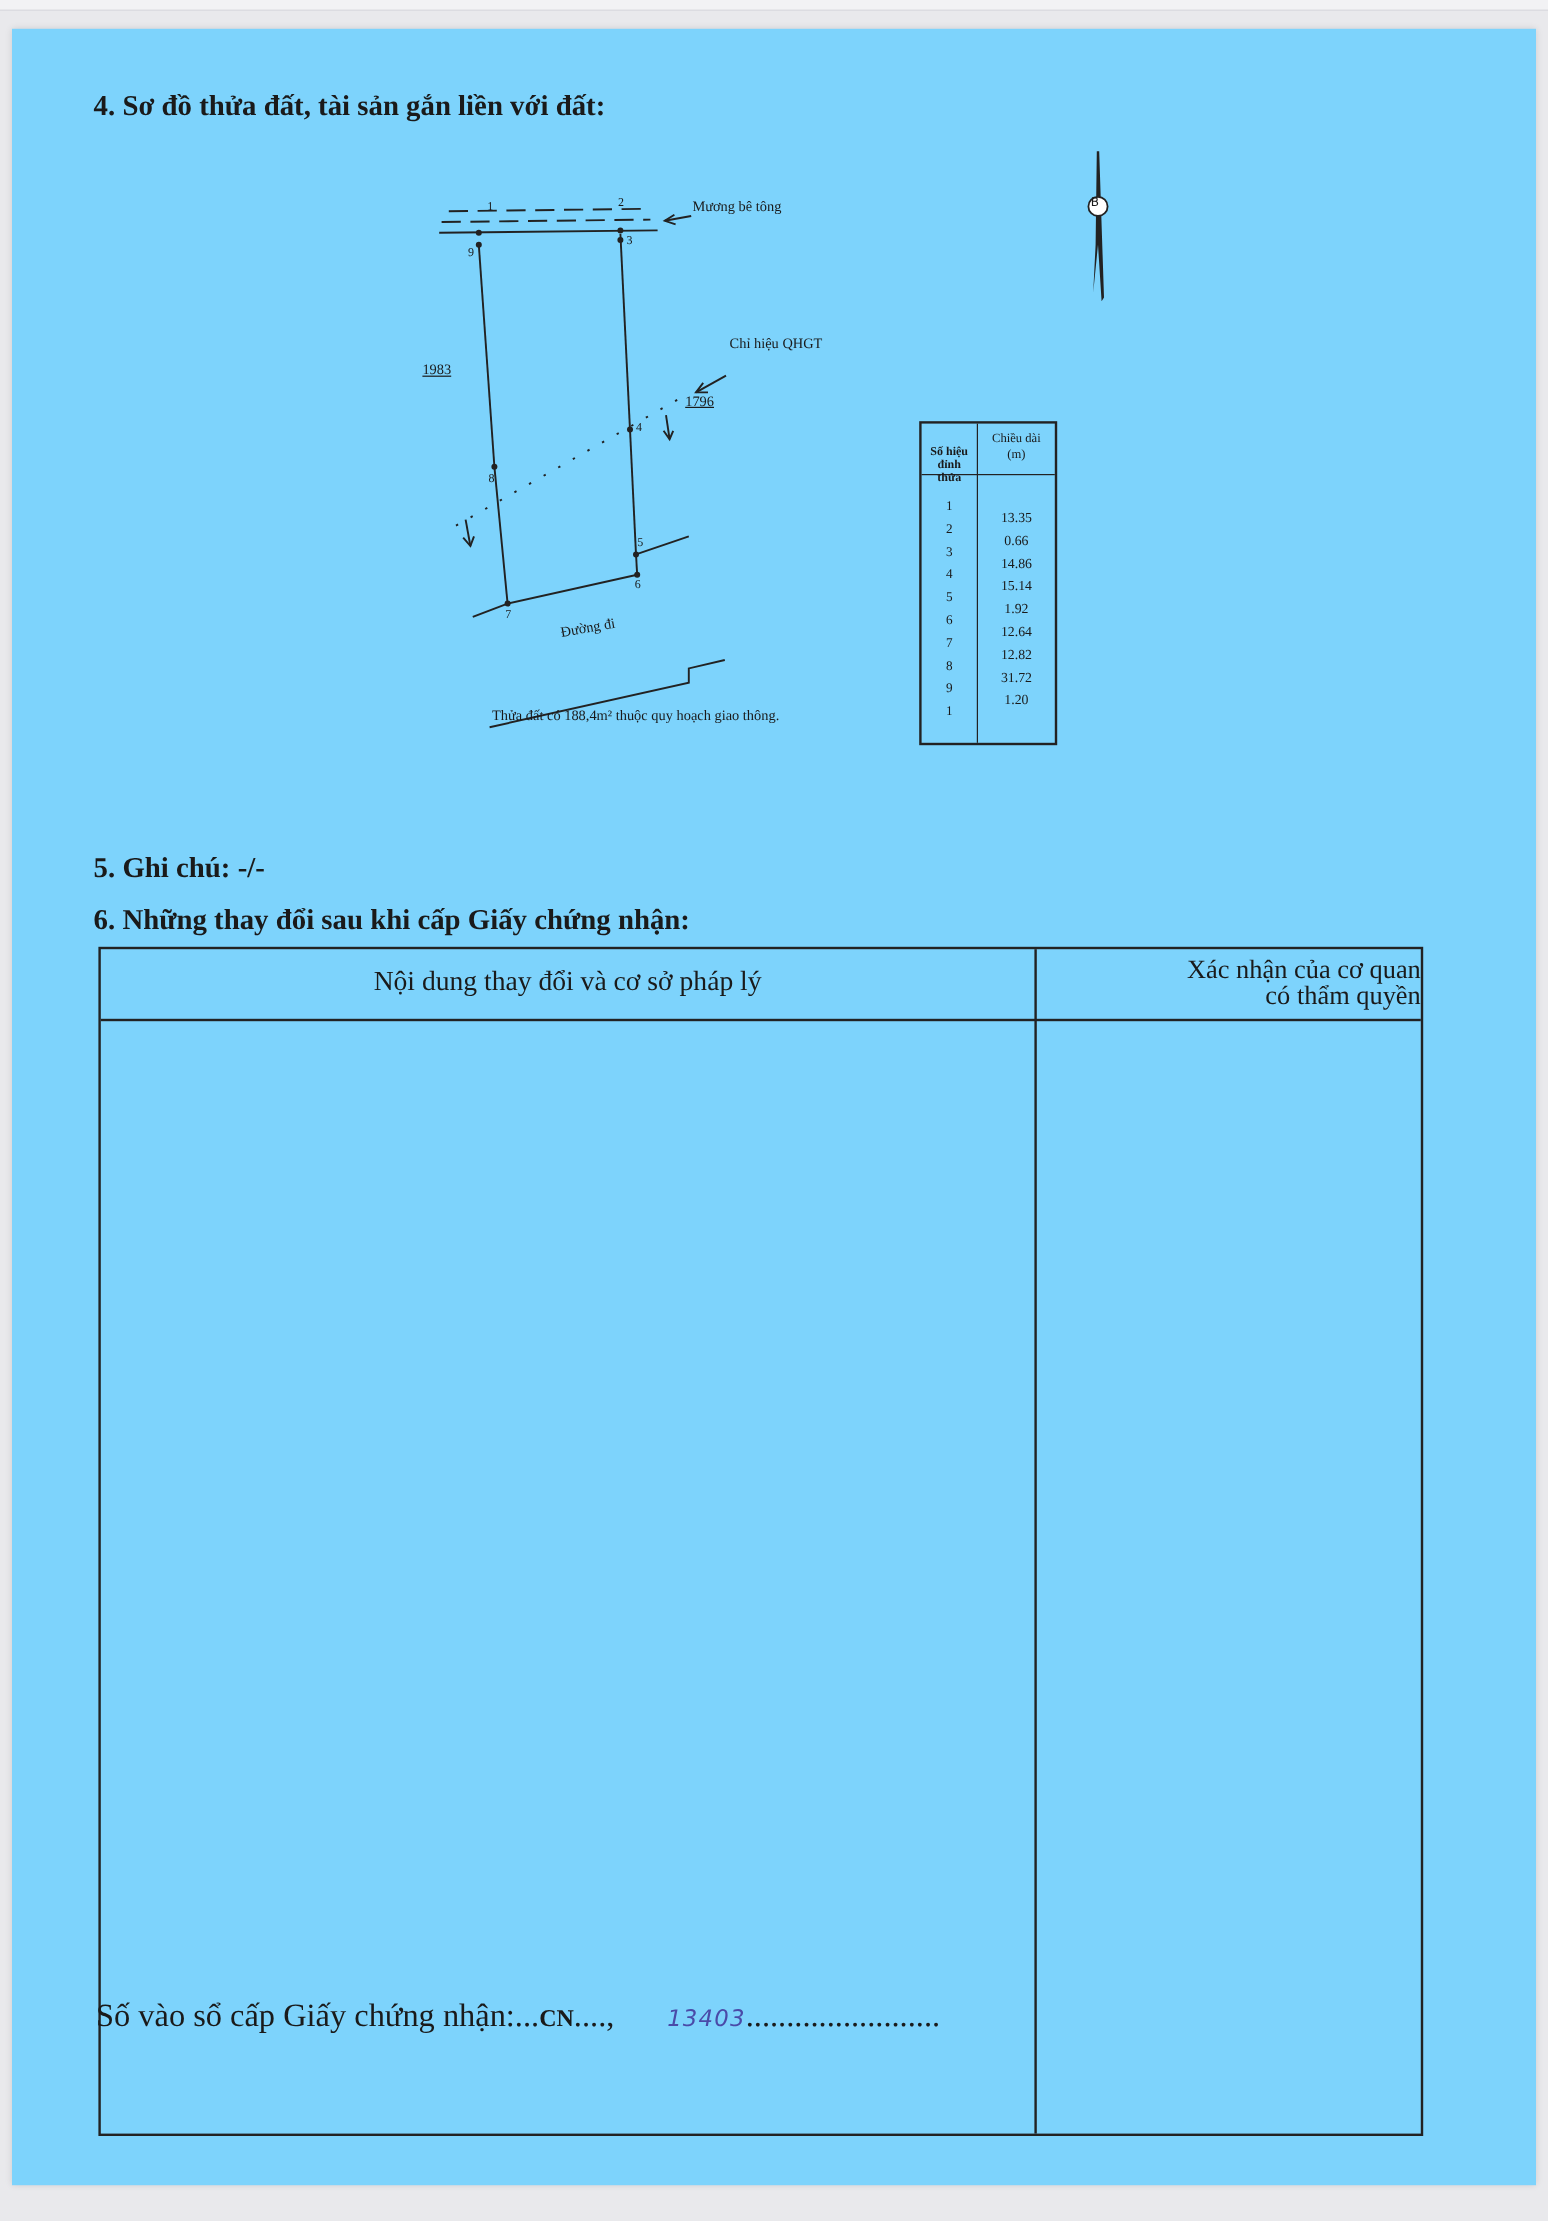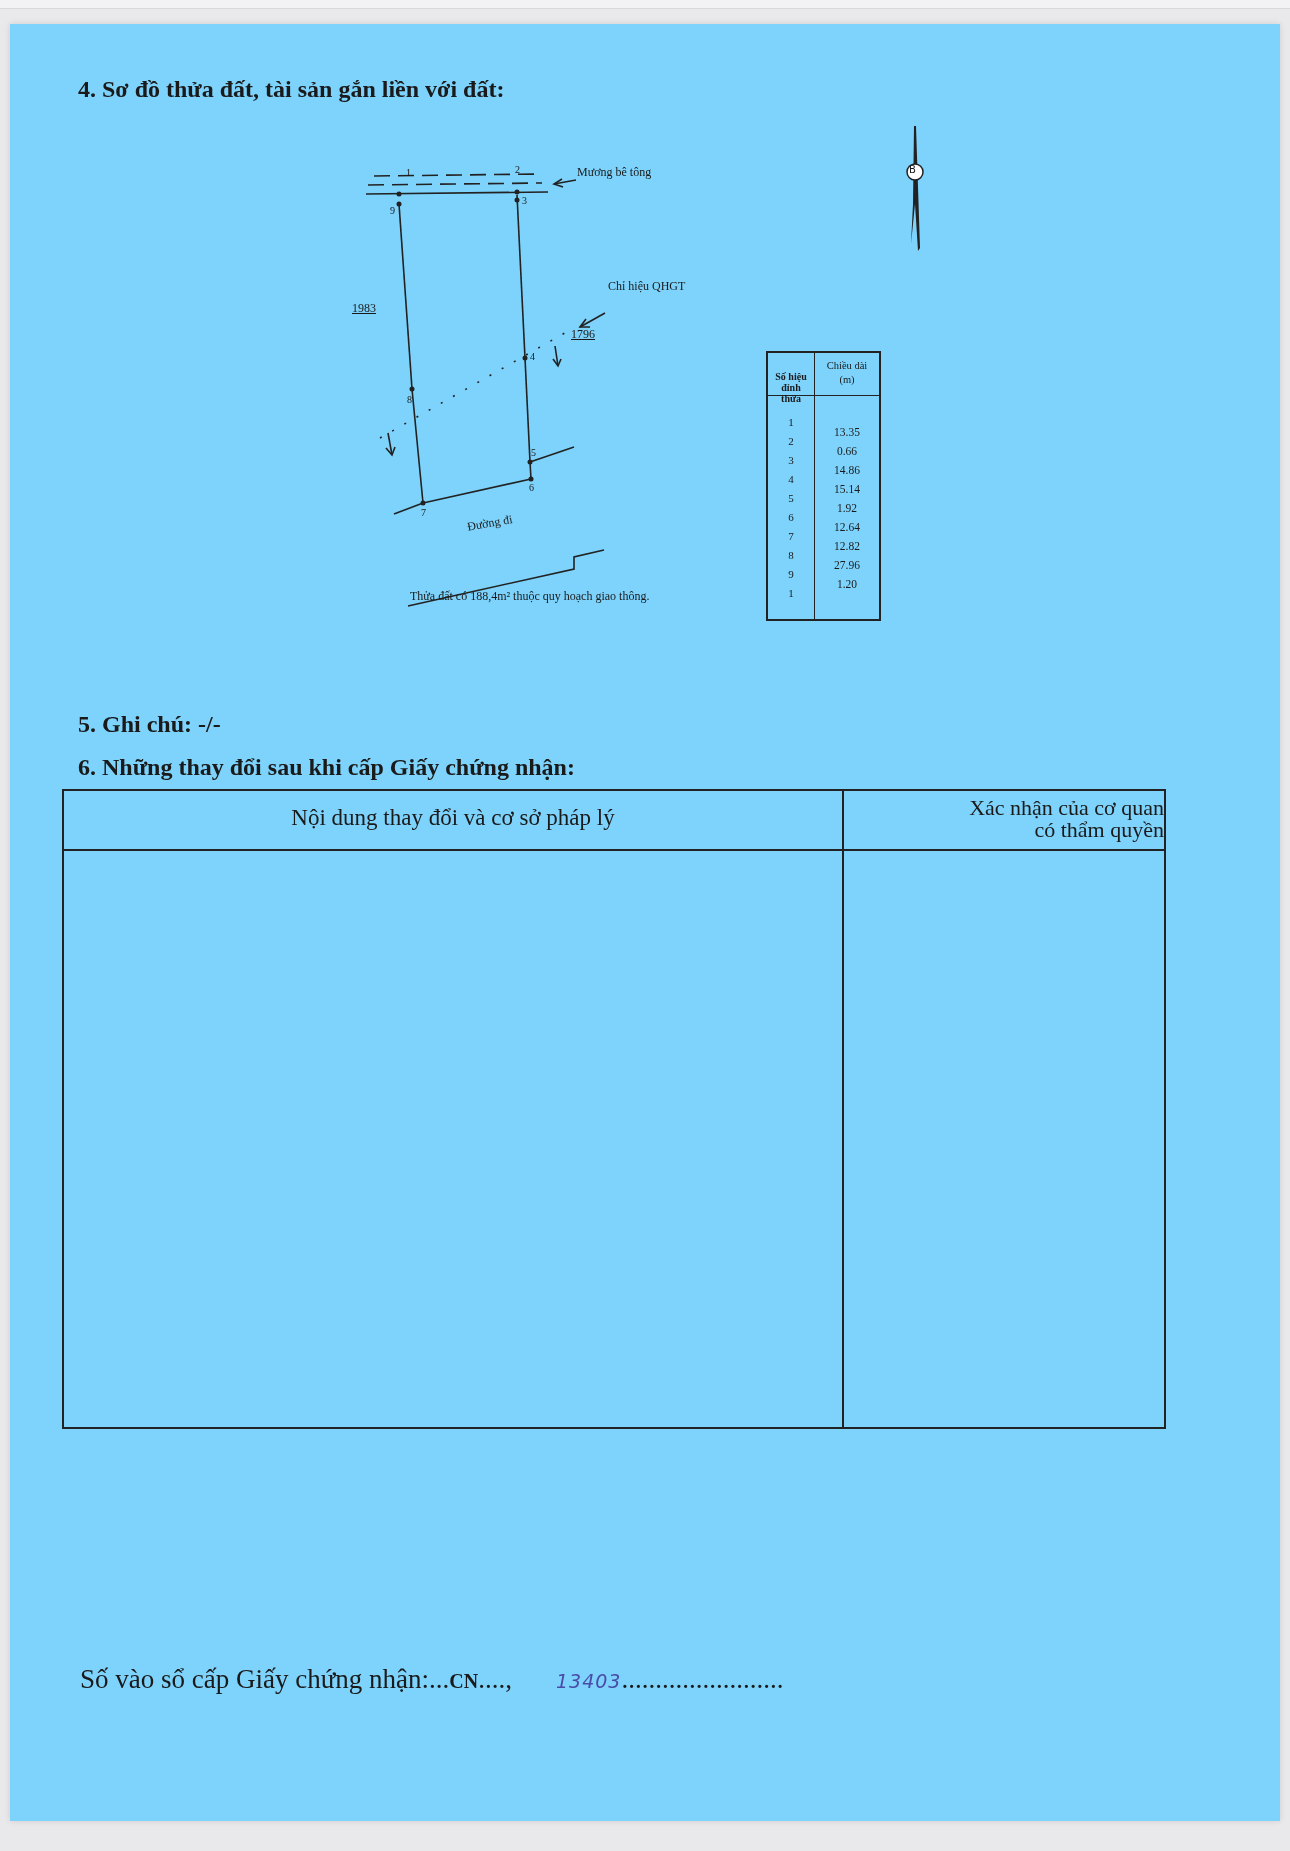--- a/index.html
+++ b/index.html
@@ -19,21 +19,21 @@
     position: absolute; left: 756px; top: 327px; width: 115px; height: 270px;
     border: 2px solid #222; box-sizing: border-box; font-size: 11px;
   }
   .coord-table .col-div { position: absolute; left: 46px; top: 0; bottom: 0; border-left: 1.5px solid #222; }
   .coord-table .hdr-line { position: absolute; left: 0; right: 0; top: 42px; border-top: 1.5px solid #222; }
   .coord-table .hdr1 { position: absolute; left: 0; width: 46px; top: 2px; text-align: center; font-size: 10px; line-height: 11px; font-weight: bold; margin-top: 16px; }
   .coord-table .hdr2 { position: absolute; left: 47px; right: 0; top: 6px; text-align: center; font-size: 10.5px; line-height: 14px; }
   .coord-table .nums { position: absolute; left: 0; width: 46px; top: 60px; text-align: center; line-height: 19px; font-size: 11px; }
   .coord-table .lens { position: absolute; left: 47px; right: 0; top: 70px; text-align: center; line-height: 19px; font-size: 11.5px; }
   .changes-table {
-    position: absolute; left: 52px; top: 765px; width: 1104px; height: 640px;
+    position: absolute; left: 72px; top: 765px; width: 1104px; height: 991px;
     border: 2px solid #222; box-sizing: border-box;
   }
   .changes-table .hdr-row { position: absolute; left: 0; right: 0; top: 0; height: 58px; border-bottom: 2px solid #222; }
   .changes-table .vdiv { position: absolute; left: 778px; top: 0; bottom: 0; border-left: 2px solid #222; }
   .changes-table .th1 { position: absolute; left: 0; width: 778px; top: 14px; text-align: center; font-size: 23px; }
   .changes-table .th2 { position: absolute; left: 780px; right: 0; top: 6px; text-align: right; font-size: 22px; line-height: 22px; }
   .cell { position: absolute; }
   .reg-line { position: absolute; left: 80px; top: 1660px; font-size: 27px; white-space: nowrap; }
   .reg-line .cn { font-weight: bold; font-size: 20px; }
   .reg-line .hand { font-family: "DejaVu Sans", sans-serif; color: #4a4aa8; font-size: 19px; font-style: italic; letter-spacing: 1px; margin-left: 44px; }
@@ -145,21 +145,21 @@
       <div>1</div>
     </div>
     <div class="lens">
       <div>13.35</div>
       <div>0.66</div>
       <div>14.86</div>
       <div>15.14</div>
       <div>1.92</div>
       <div>12.64</div>
       <div>12.82</div>
-      <div>27.96</div>
+      <div>31.72</div>
       <div>1.20</div>
     </div>
   </div>
 
   <div class="abs h-section" style="left:68px; top:687px;">5. Ghi chú: -/-</div>
 
   <div class="abs h-section" style="left:68px; top:730px;">6. Những thay đổi sau khi cấp Giấy chứng nhận:</div>
 
   <div class="changes-table">
     <div class="hdr-row"></div>

